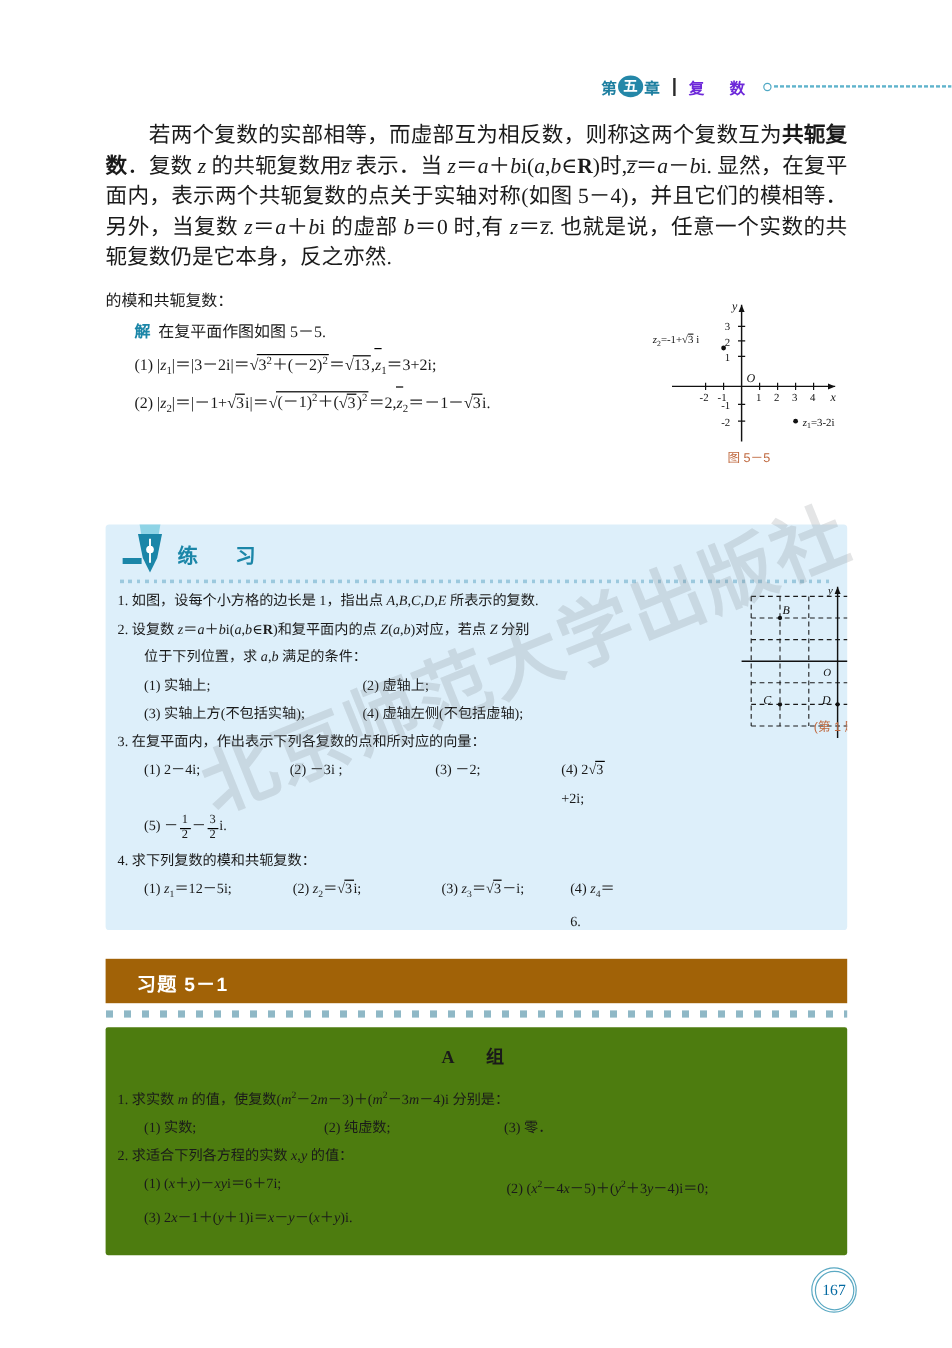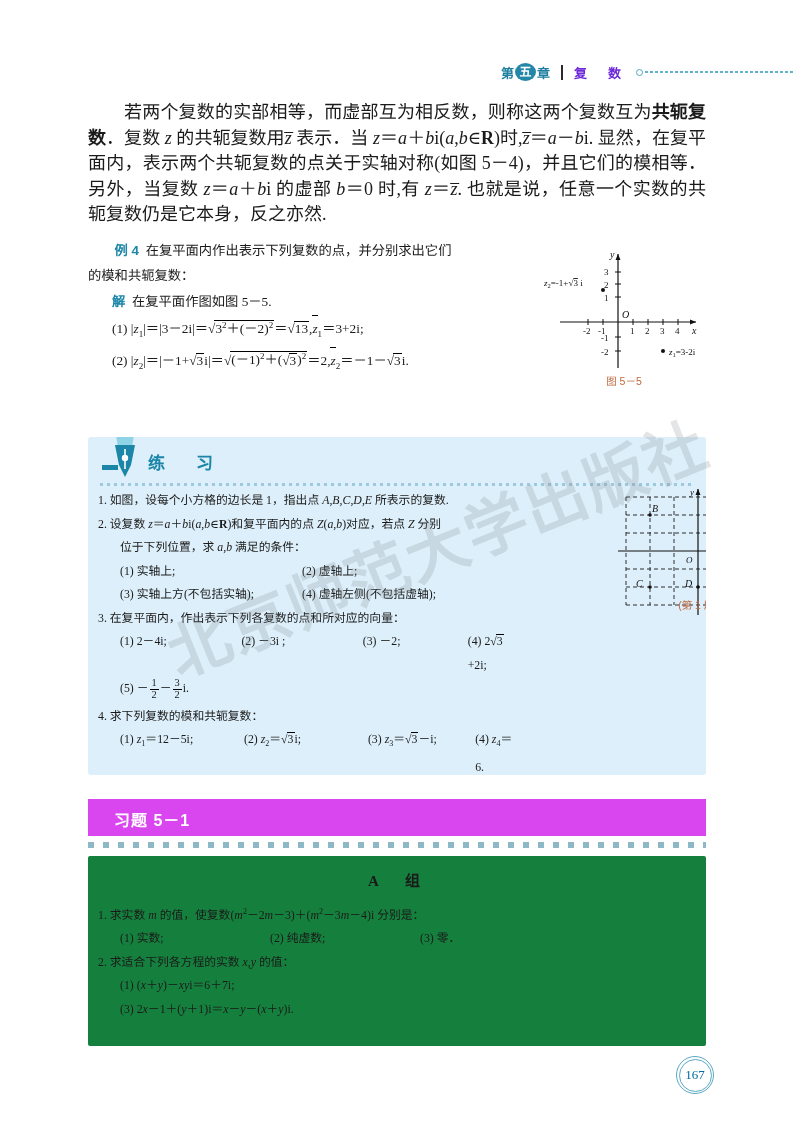--- a/index.html
+++ b/index.html
@@ -229,21 +229,21 @@
     font-family: "Liberation Sans", "DejaVu Sans", sans-serif;
   }
 
   
   .xiti-bar {
     position: absolute;
     left: 88px;
     top: 799px;
     width: 618px;
     height: 37px;
-    background: #d946ef;
+    background: #a16207;
   }
   .xiti-bar span {
     position: absolute;
     left: 26px;
     top: 8px;
     color: #ffffff;
     font-family: "Liberation Sans", "DejaVu Sans", sans-serif;
     font-weight: bold;
     font-size: 16px;
     letter-spacing: 1px;
@@ -257,21 +257,21 @@
     background: repeating-linear-gradient(to right, #8fb8c6 0 6px, transparent 6px 15px);
   }
 
   
   .agroup {
     position: absolute;
     left: 88px;
     top: 856px;
     width: 618px;
     height: 190px;
-    background: #15803d;
+    background: #4d7c0f;
     border-radius: 2px;
   }
   .agroup-title {
     text-align: center;
     font-family: "Liberation Serif", "DejaVu Serif", serif;
     font-weight: bold;
     font-size: 15px;
     padding-top: 13px;
     letter-spacing: 6px;
   }
@@ -370,23 +370,20 @@
   </div>
 </div>
 
 <div class="content">
   <p class="para indent">
     若两个复数的实部相等，而虚部互为相反数，则称这两个复数互为<b class="bold">共轭复数</b>．复数&nbsp;<i class="m">z</i>&nbsp;的共轭复数用<i class="m">z̅</i>&nbsp;表示．当&nbsp;<i class="m">z</i>＝<i class="m">a</i>＋<i class="m">b</i>i(<i class="m">a</i>,<i class="m">b</i>∈<b>R</b>)时,<i class="m">z̅</i>＝<i class="m">a</i>－<i class="m">b</i>i. 显然，在复平面内，表示两个共轭复数的点关于实轴对称(如图 5－4)，并且它们的模相等．另外，当复数&nbsp;<i class="m">z</i>＝<i class="m">a</i>＋<i class="m">b</i>i 的虚部&nbsp;<i class="m">b</i>＝0 时,有&nbsp;<i class="m">z</i>＝<i class="m">z̅</i>. 也就是说，任意一个实数的共轭复数仍是它本身，反之亦然.
   </p>
 </div>
 
 <div class="example-block">
-  <div class="ex-head">
-    <span class="ex-tag">例 4</span>&nbsp;&nbsp;<span>在复平面内作出表示下列复数的点，并分别求出它们</span>
-  </div>
   <div class="ex-line cont">的模和共轭复数：</div>
 
 
   <div class="ex-line">
     <span class="ex-tag">解</span>&nbsp;&nbsp;<span>在复平面作图如图 5－5.</span>
   </div>
 
   <div class="ex-line">
     (1)&nbsp;|<i class="m">z</i><sub>1</sub>|＝|3－2i|＝<span class="radsym">√<span class="sqrt">3<sup>2</sup>＋(－2)<sup>2</sup></span></span>＝<span class="radsym">√<span class="sqrt">13</span></span>,<span class="ovl"><i class="m">z</i></span><sub>1</sub>＝3+2i;
   </div>
@@ -564,20 +561,21 @@
         <span class="w150">(2) 纯虚数;</span>
         <span>(3) 零．</span>
       </div>
     </div>
 
     <div class="q">
       <span class="q-num">2.</span>
       <span>求适合下列各方程的实数&nbsp;<i class="m">x</i>,<i class="m">y</i>&nbsp;的值：</span>
       <div class="sub-row">
         <span class="w300">(1) (<i class="m">x</i>＋<i class="m">y</i>)－<i class="m">x</i><i class="m">y</i>i＝6＋7i;</span>
+        <span>(2) (<i class="m">x</i><sup>2</sup>－4<i class="m">x</i>－5)＋(<i class="m">y</i><sup>2</sup>＋3<i class="m">y</i>－4)i＝0;</span>
       </div>
       <div class="sub-row">
         <span>(3) 2<i class="m">x</i>－1＋(<i class="m">y</i>＋1)i＝<i class="m">x</i>－<i class="m">y</i>－(<i class="m">x</i>＋<i class="m">y</i>)i.</span>
       </div>
     </div>
   </div>
 </div>
 
 <div class="watermark">北京师范大学出版社</div>
 

